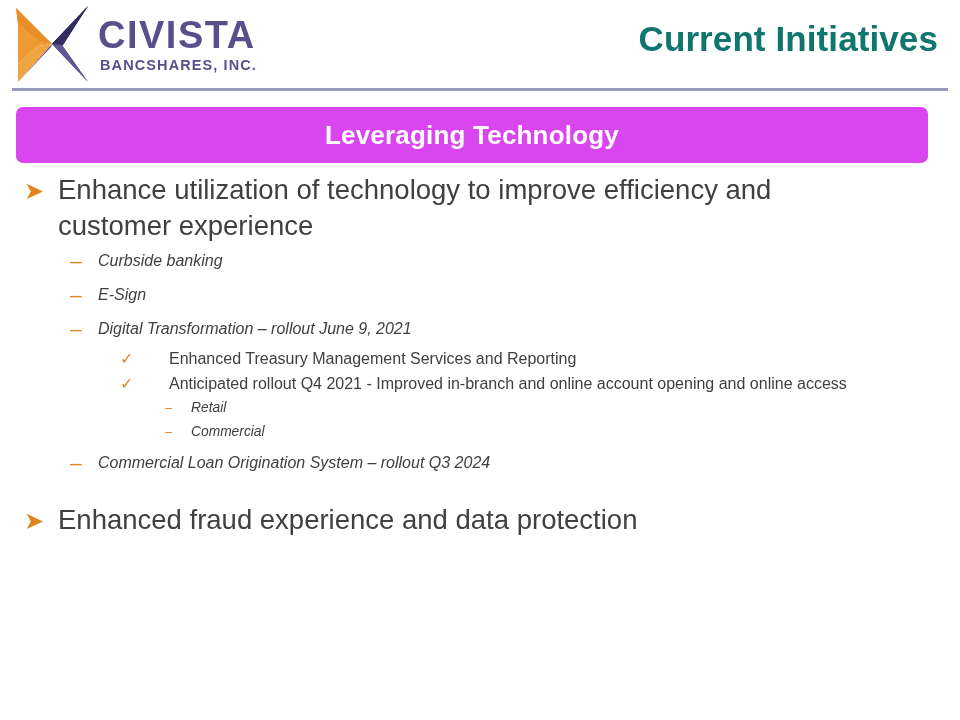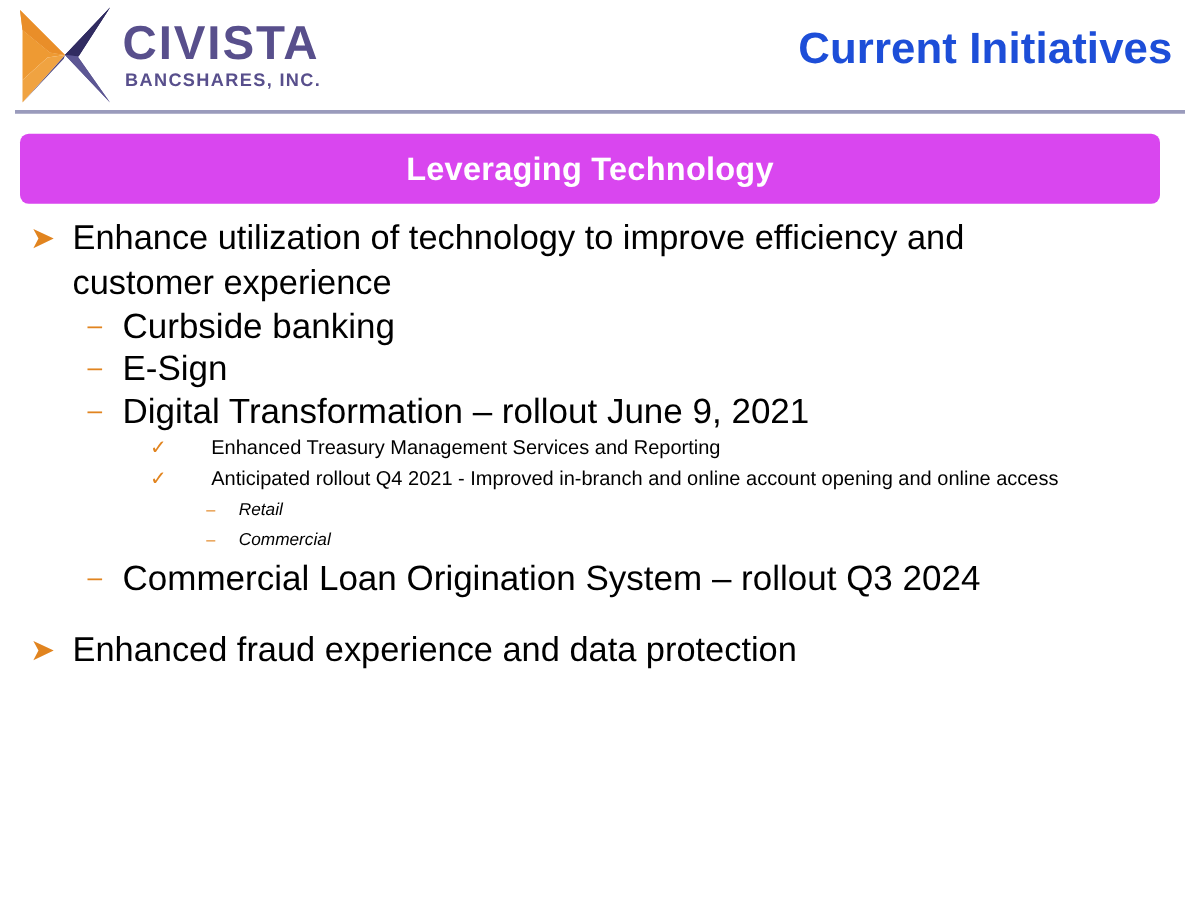--- a/index.html
+++ b/index.html
@@ -61,21 +61,21 @@
     color: #584F8C;
     margin-top: 4px;
     margin-left: 2px;
   }
   .slide-title {
     position: absolute;
     right: 22px;
     top: 19px;
     font-size: 35px;
     font-weight: bold;
-    color: #1d4ed8;
+    color: #0f766e;
     letter-spacing: 0.1px;
     white-space: nowrap;
   }
   .header-rule {
     position: absolute;
     left: 12px;
     top: 88px;
     width: 936px;
     height: 3px;
     background: #9A9BBC;
@@ -111,21 +111,21 @@
   .row {
     display: flex;
     align-items: flex-start;
   }
   .mark {
     flex: 0 0 auto;
     color: #E1841F;
     text-align: left;
   }
   .txt {
-    color: #000000;
+    color: #404040;
     flex: 0 1 auto;
   }
 
   
   .lvl1 {
     padding-left: 24px;
     margin-top: 0;
   }
   .lvl1 .mark {
     width: 34px;
@@ -142,23 +142,24 @@
   
   .lvl2 {
     padding-left: 70px;
   }
   .lvl2 .mark {
     width: 28px;
     font-size: 21px;
     line-height: 34px;
   }
   .lvl2 .txt {
-    font-size: 28px;
+    font-size: 16px;
     line-height: 34px;
     max-width: 760px;
+    font-style: italic;
   }
 
   
   .lvl3 {
     padding-left: 120px;
   }
   .lvl3 .mark {
     width: 22px;
     font-size: 16px;
     line-height: 25px;

